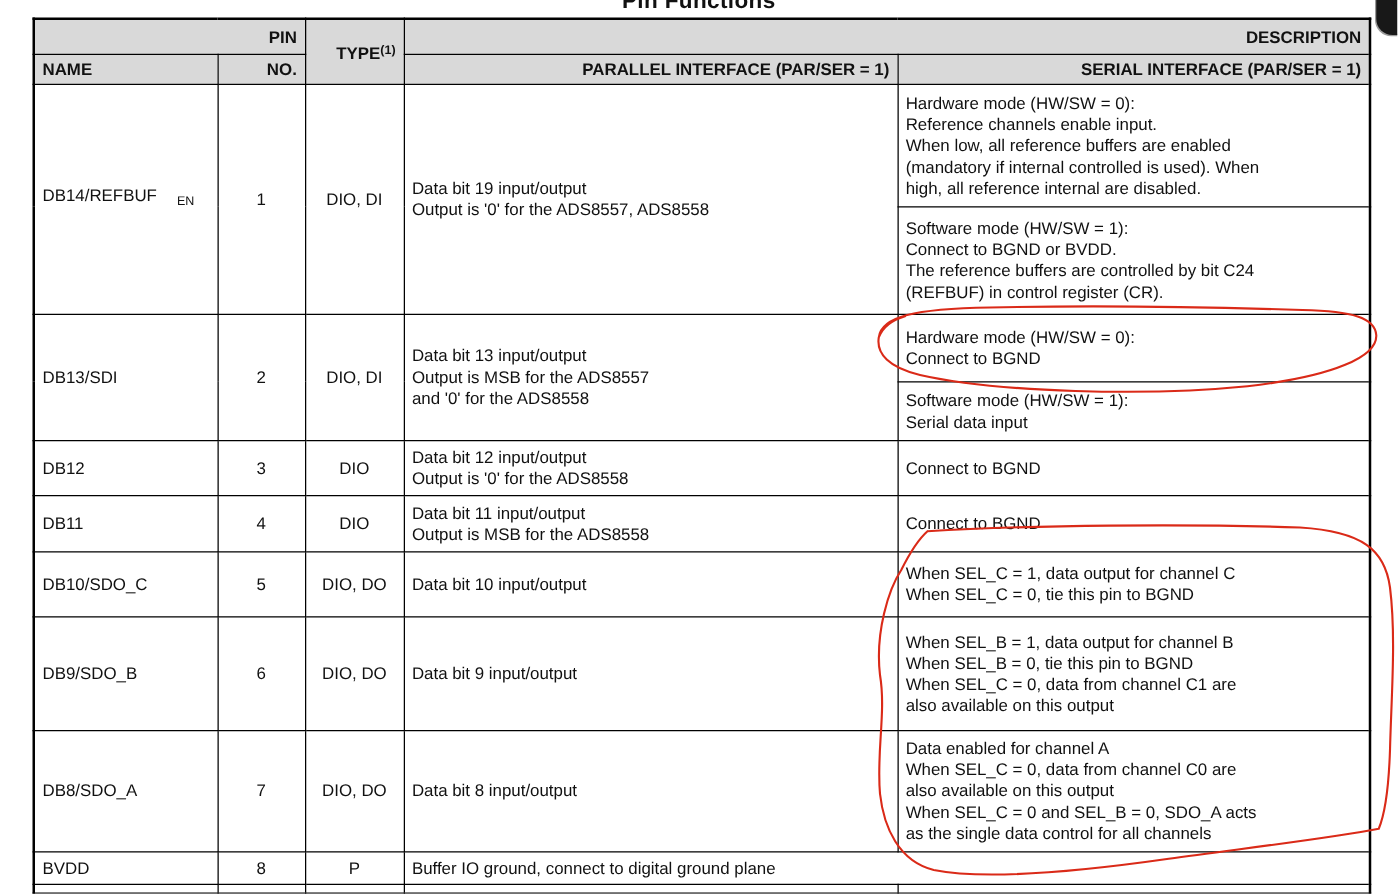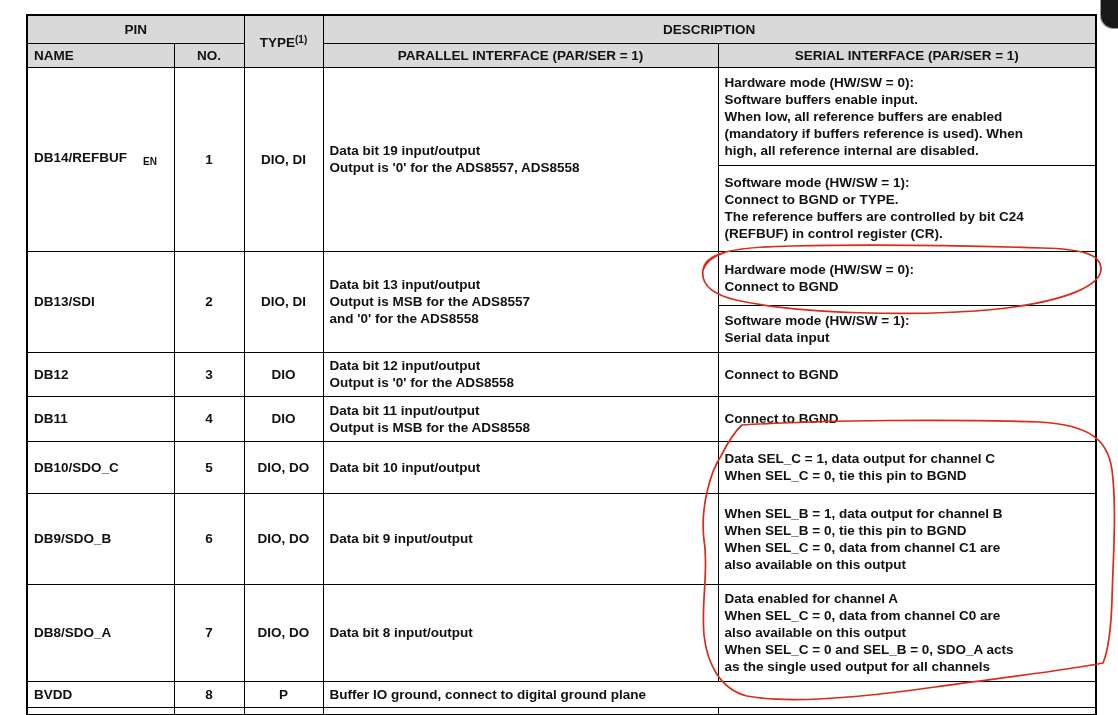--- a/index.html
+++ b/index.html
@@ -16,37 +16,40 @@
   
   table.pin{
     position:absolute;left:26px;top:14px;border-collapse:collapse;table-layout:fixed;
     font-size:13.5px;line-height:17px;
   }
   table.pin col.c-name{width:147px;}
   table.pin col.c-no{width:70px;}
   table.pin col.c-type{width:79px;}
   table.pin col.c-par{width:395px;}
   table.pin col.c-ser{width:378px;}
-  table.pin td,table.pin th{border:1px solid #000;padding:2px 6px;vertical-align:middle;overflow:hidden;font-weight:bold;}
+  table.pin td,table.pin th{border:1px solid #000;padding:2px 6px;vertical-align:middle;overflow:hidden;}
   table.pin{border:2px solid #000;}
-  table.pin th{background:#d9d9d9;font-weight:bold;font-size:13.5px;text-align:center;padding:3px 6px;}
+  table.pin th{background:#d9d9d9;font-weight:bold;font-size:13.5px;text-align:right;padding:3px 6px;}
   table.pin th.al{text-align:left;}
   td.ctr{text-align:center;}
   td.desc .ln{white-space:nowrap;}
   sub.ss{font-size:10px;vertical-align:-3px;padding-left:16px;}
   sup.ss{font-size:10px;vertical-align:4px;}
   tr.stub td{border-bottom:none;}
   
   #anno{position:absolute;left:0;top:0;pointer-events:none;}
 </style>
 </head>
 <body>
 
 <div id="screen">
 
+  <div id="title-clip">
+    <span class="t">Pin Functions</span>
+  </div>
 
   <div id="corner-widget"></div>
 
   <table class="pin">
     <colgroup>
       <col class="c-name">
         <col class="c-no">
         <col class="c-type">
         <col class="c-par">
         <col class="c-ser">
@@ -68,30 +71,30 @@
       <tr style="height:98px">
         <td rowspan="2"><span>DB14/REFBUF</span><sub class="ss">EN</sub></td>
         <td rowspan="2" class="ctr">1</td>
         <td rowspan="2" class="ctr">DIO, DI</td>
         <td rowspan="2" class="desc">
             <div class="ln">Data bit 19 input/output</div>
             <div class="ln">Output is '0' for the ADS8557, ADS8558</div>
           </td>
         <td class="desc">
             <div class="ln">Hardware mode (HW/SW = 0):</div>
-            <div class="ln">Software buffers enable input.</div>
+            <div class="ln">Reference channels enable input.</div>
             <div class="ln">When low, all reference buffers are enabled</div>
-            <div class="ln">(mandatory if buffers reference is used). When</div>
+            <div class="ln">(mandatory if internal controlled is used). When</div>
             <div class="ln">high, all reference internal are disabled.</div>
           </td>
       </tr>
       <tr style="height:86px">
         <td class="desc">
             <div class="ln">Software mode (HW/SW = 1):</div>
-            <div class="ln">Connect to BGND or TYPE.</div>
+            <div class="ln">Connect to BGND or BVDD.</div>
             <div class="ln">The reference buffers are controlled by bit C24</div>
             <div class="ln">(REFBUF) in control register (CR).</div>
           </td>
       </tr>
 
       <tr style="height:54px">
         <td rowspan="2">DB13/SDI</td>
         <td rowspan="2" class="ctr">2</td>
         <td rowspan="2" class="ctr">DIO, DI</td>
         <td rowspan="2" class="desc">
@@ -138,21 +141,21 @@
       </tr>
 
       <tr style="height:52px">
         <td>DB10/SDO_C</td>
         <td class="ctr">5</td>
         <td class="ctr">DIO, DO</td>
         <td class="desc">
             <div class="ln">Data bit 10 input/output</div>
           </td>
         <td class="desc">
-            <div class="ln">Data SEL_C = 1, data output for channel C</div>
+            <div class="ln">When SEL_C = 1, data output for channel C</div>
             <div class="ln">When SEL_C = 0, tie this pin to BGND</div>
           </td>
       </tr>
 
       <tr style="height:91px">
         <td>DB9/SDO_B</td>
         <td class="ctr">6</td>
         <td class="ctr">DIO, DO</td>
         <td class="desc">
             <div class="ln">Data bit 9 input/output</div>
@@ -170,21 +173,21 @@
         <td class="ctr">7</td>
         <td class="ctr">DIO, DO</td>
         <td class="desc">
             <div class="ln">Data bit 8 input/output</div>
           </td>
         <td class="desc">
             <div class="ln">Data enabled for channel A</div>
             <div class="ln">When SEL_C = 0, data from channel C0 are</div>
             <div class="ln">also available on this output</div>
             <div class="ln">When SEL_C = 0 and SEL_B = 0, SDO_A acts</div>
-            <div class="ln">as the single used output for all channels</div>
+            <div class="ln">as the single data control for all channels</div>
           </td>
       </tr>
 
       <tr style="height:26px">
         <td>BVDD</td>
         <td class="ctr">8</td>
         <td class="ctr">P</td>
         <td colspan="2" class="desc">Buffer IO ground, connect to digital ground plane</td>
       </tr>
 

